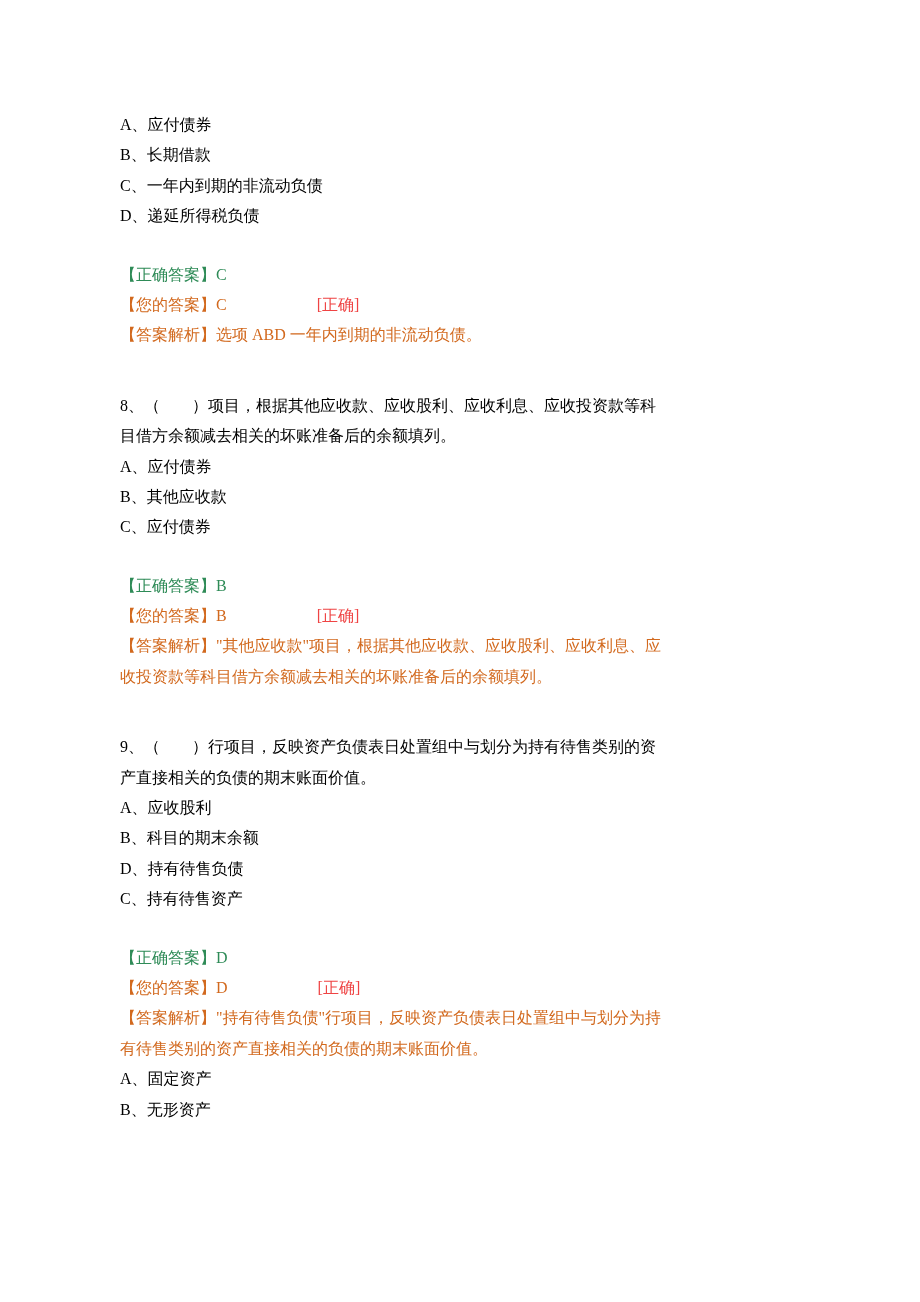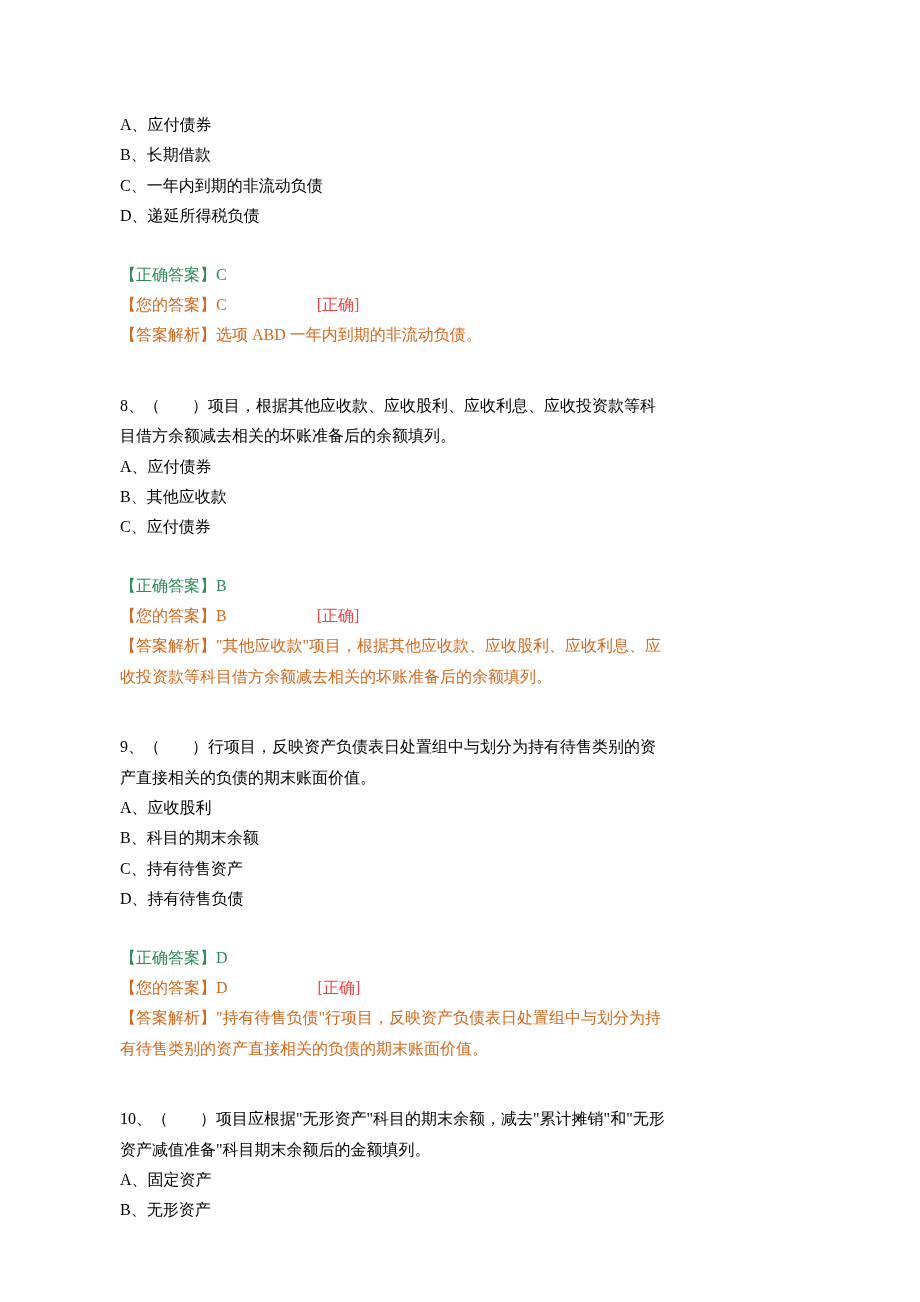--- a/index.html
+++ b/index.html
@@ -79,30 +79,29 @@
   <div class="your-answer">
     <span>【您的答案】</span><span class="value">B</span><span class="status">[正确]</span>
   </div>
   <div class="analysis">
     <span class="analysis-label">【答案解析】</span><span>"其他应收款"项目，根据其他应收款、应收股利、应收利息、应收投资款等科目借方余额减去相关的坏账准备后的余额填列。</span>
   </div>
 
   <div class="q-text">9、（　　）行项目，反映资产负债表日处置组中与划分为持有待售类别的资产直接相关的负债的期末账面价值。</div>
   <div class="option">A、应收股利</div>
   <div class="option">B、科目的期末余额</div>
+  <div class="option">D、持有待售负债</div>
   <div class="option">C、持有待售资产</div>
-  <div class="option">D、持有待售负债</div>
 
   <div class="correct-answer">
     <span>【正确答案】</span><span class="value">D</span>
   </div>
   <div class="your-answer">
     <span>【您的答案】</span><span class="value">D</span><span class="status">[正确]</span>
   </div>
   <div class="analysis">
     <span class="analysis-label">【答案解析】</span><span>"持有待售负债"行项目，反映资产负债表日处置组中与划分为持有待售类别的资产直接相关的负债的期末账面价值。</span>
   </div>
 
-  <div class="q-text">10、（　　）项目应根据"无形资产"科目的期末余额，减去"累计摊销"和"无形资产减值准备"科目期末余额后的金额填列。</div>
   <div class="option">A、固定资产</div>
   <div class="option">B、无形资产</div>
 
 </div>
 
 </body></html>

